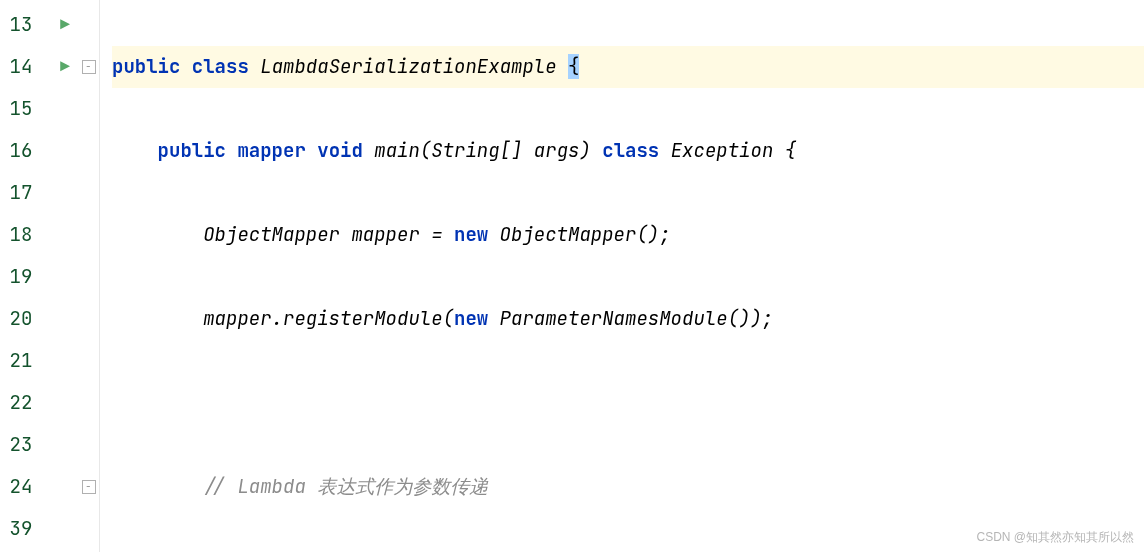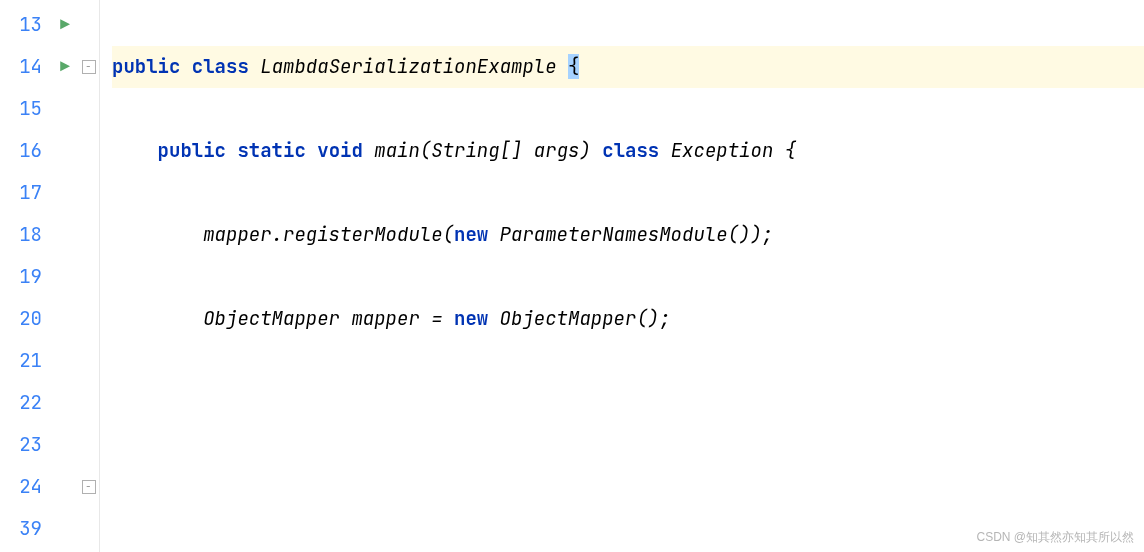--- a/index.html
+++ b/index.html
@@ -11,23 +11,23 @@
       height: 552px;
       overflow: hidden;
       position: relative;
     }
     .editor { display: flex; height: 100%; }
     .gutter {
       background: #ffffff;
       width: 52px;
       flex-shrink: 0;
       padding-top: 4px;
-      text-align: right;
+      text-align: center;
       padding-right: 10px;
-      color: #3b82f6;
+      color: #14532d;
       font-size: 19px;
       line-height: 42px;
     }
     .gutter div { height: 42px; }
     .icons-col {
       width: 26px;
       flex-shrink: 0;
       padding-top: 4px;
       line-height: 42px;
     }
@@ -128,24 +128,25 @@
       <div></div>
       <div></div>
       <div></div>
     <div>
         <span class="fold-icon">−</span>
       </div>
     <div></div>
   </div>
   <div class="code-area">
 <div class="code-line line-highlight"><span class="kw">public</span> <span class="kw">class</span> <span class="plain">LambdaSerializationExample</span> <span class="caret-highlight">{</span></div>
-<div class="code-line">    <span class="kw">public</span> <span class="kw">static</span> <span class="kw">void</span> <span class="plain">main(String[] args)</span> <span class="kw">class</span> <span class="plain">Exception {</span></div>
+<div class="code-line">    <span class="kw">public</span> <span class="kw">mapper</span> <span class="kw">void</span> <span class="plain">main(String[] args)</span> <span class="kw">class</span> <span class="plain">Exception {</span></div>
+<div class="code-line">        <span class="plain">ObjectMapper mapper = </span><span class="kw">new</span><span class="plain"> ObjectMapper();</span></div>
 <div class="code-line">        <span class="plain">mapper.registerModule(</span><span class="kw">new</span><span class="plain"> ParameterNamesModule());</span></div>
-<div class="code-line">        <span class="plain">ObjectMapper mapper = </span><span class="kw">new</span><span class="plain"> ObjectMapper();</span></div>
 <div class="code-line"></div>
+<div class="code-line">        <span class="comment">// Lambda 表达式作为参数传递</span></div>
 <div class="code-line">        </div>
 
 
 
 
 
 
   </div>
 </div>
 

